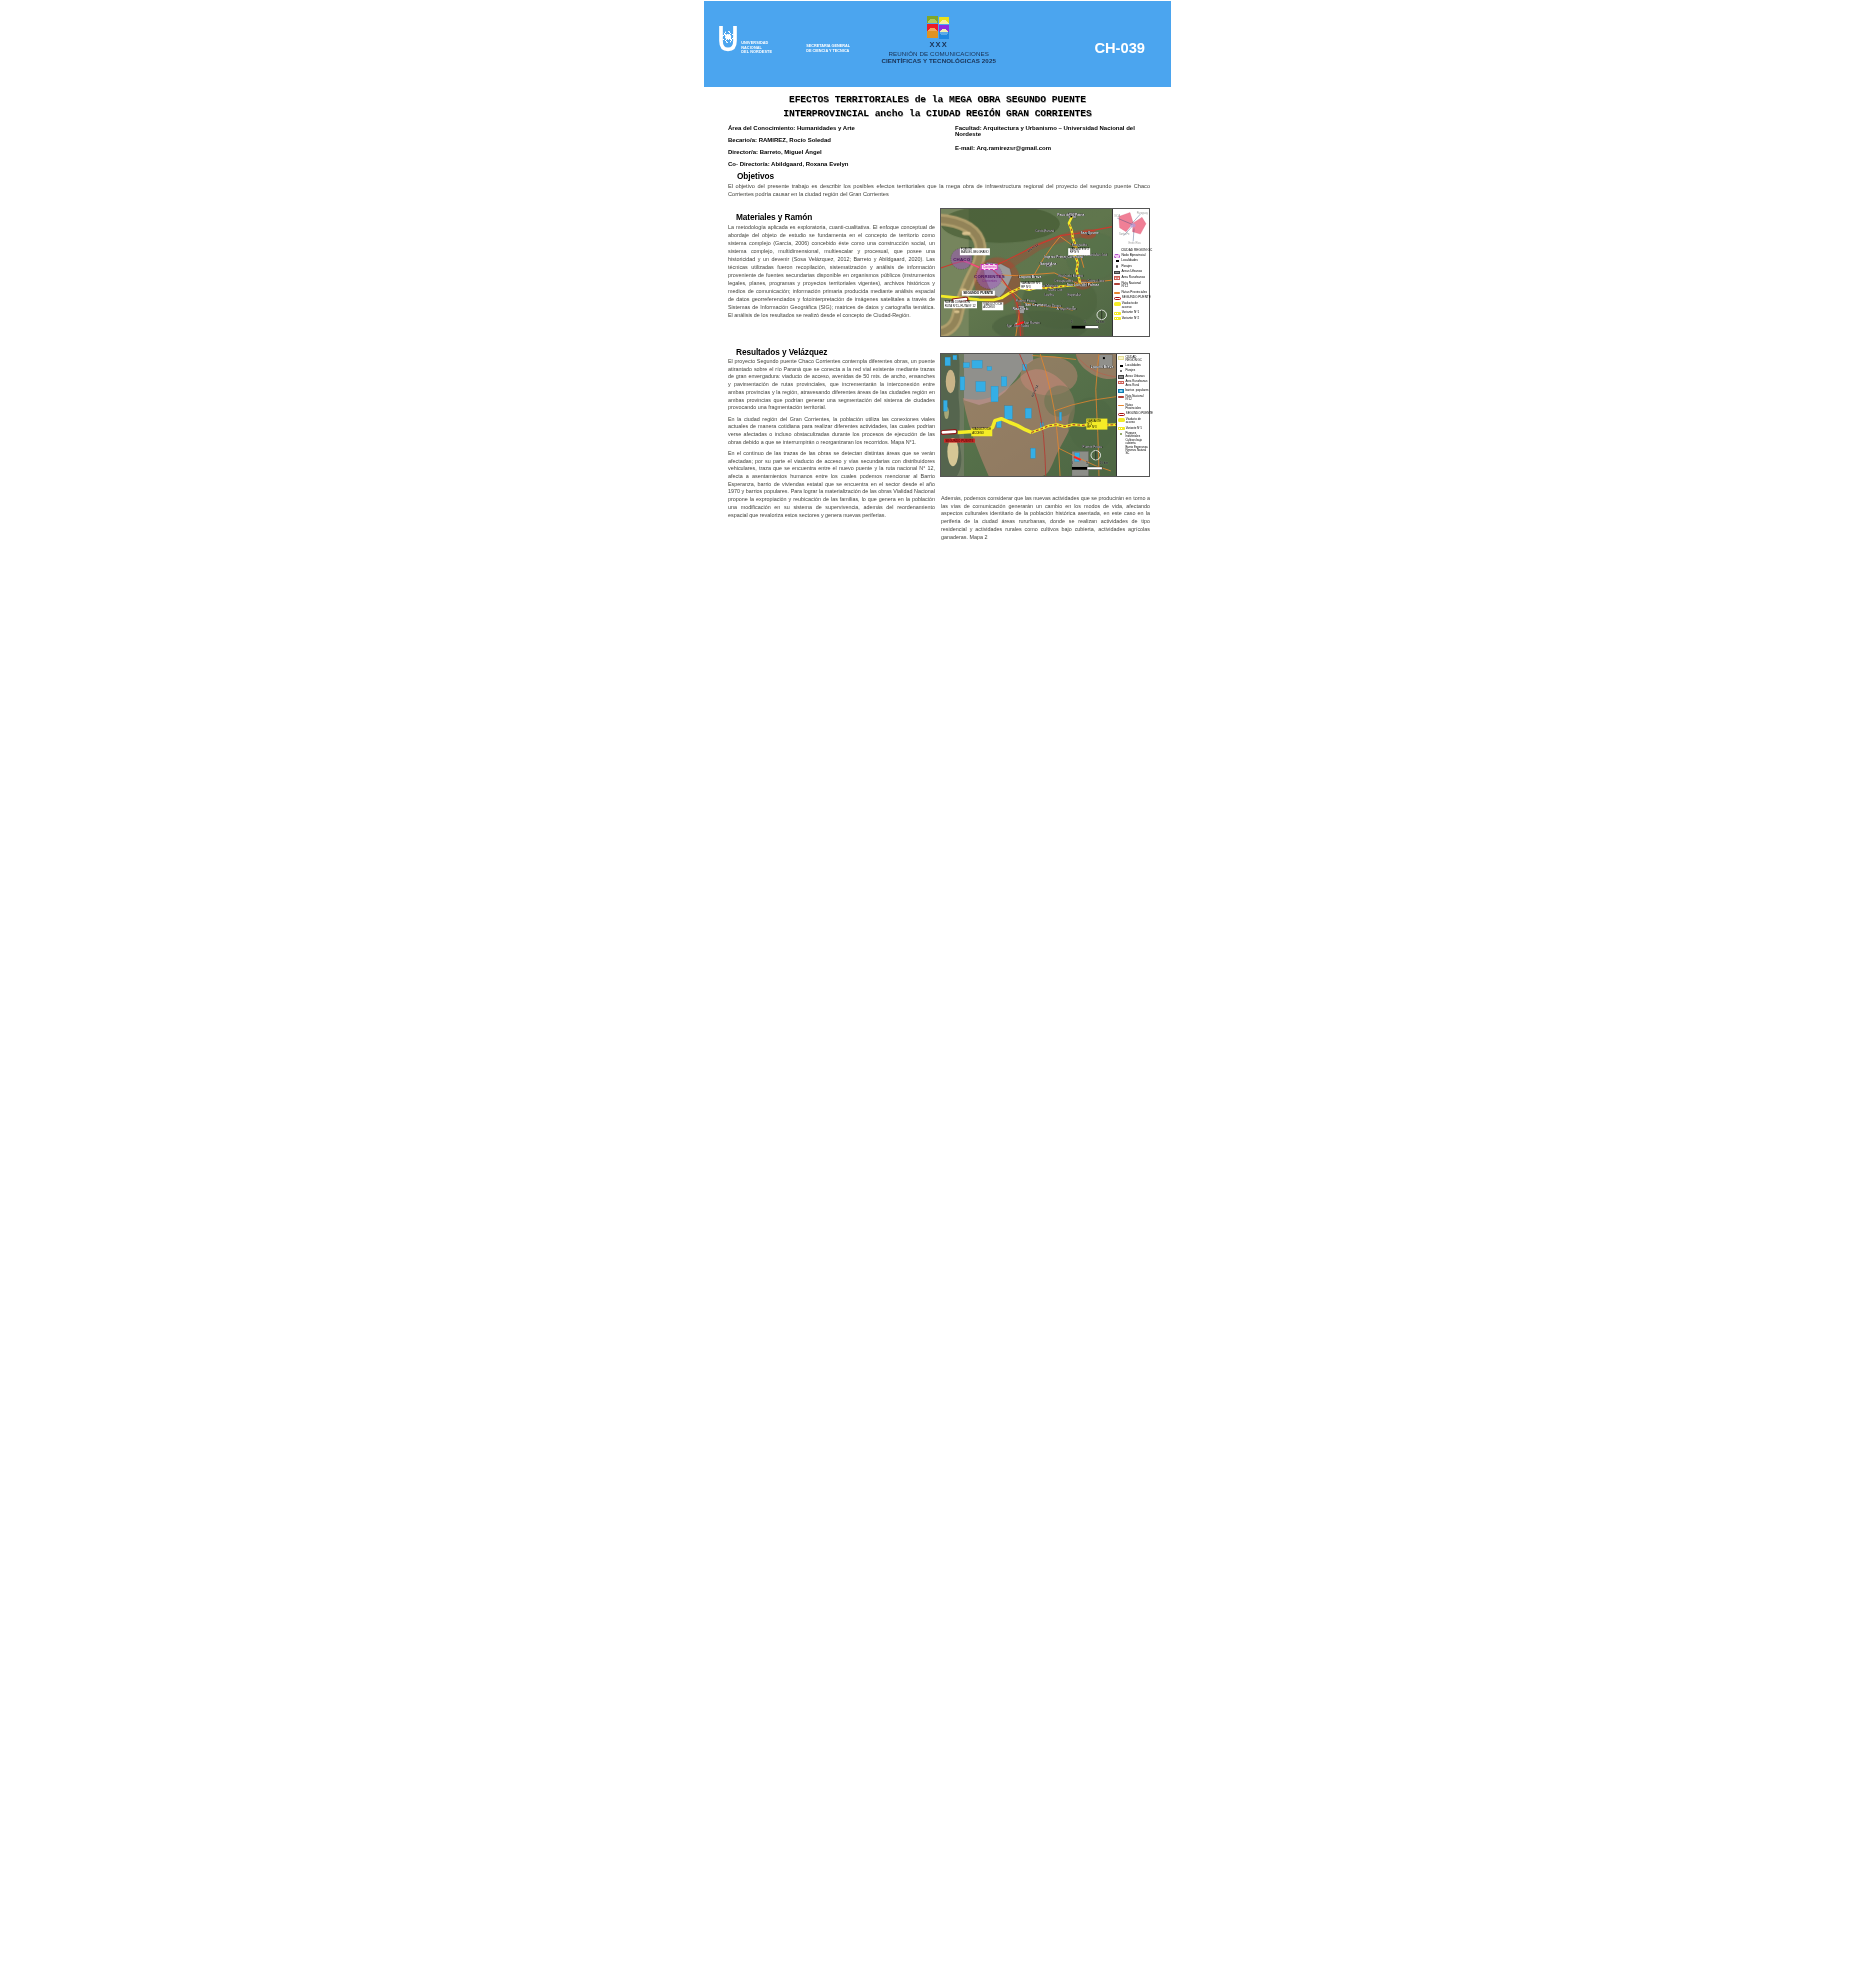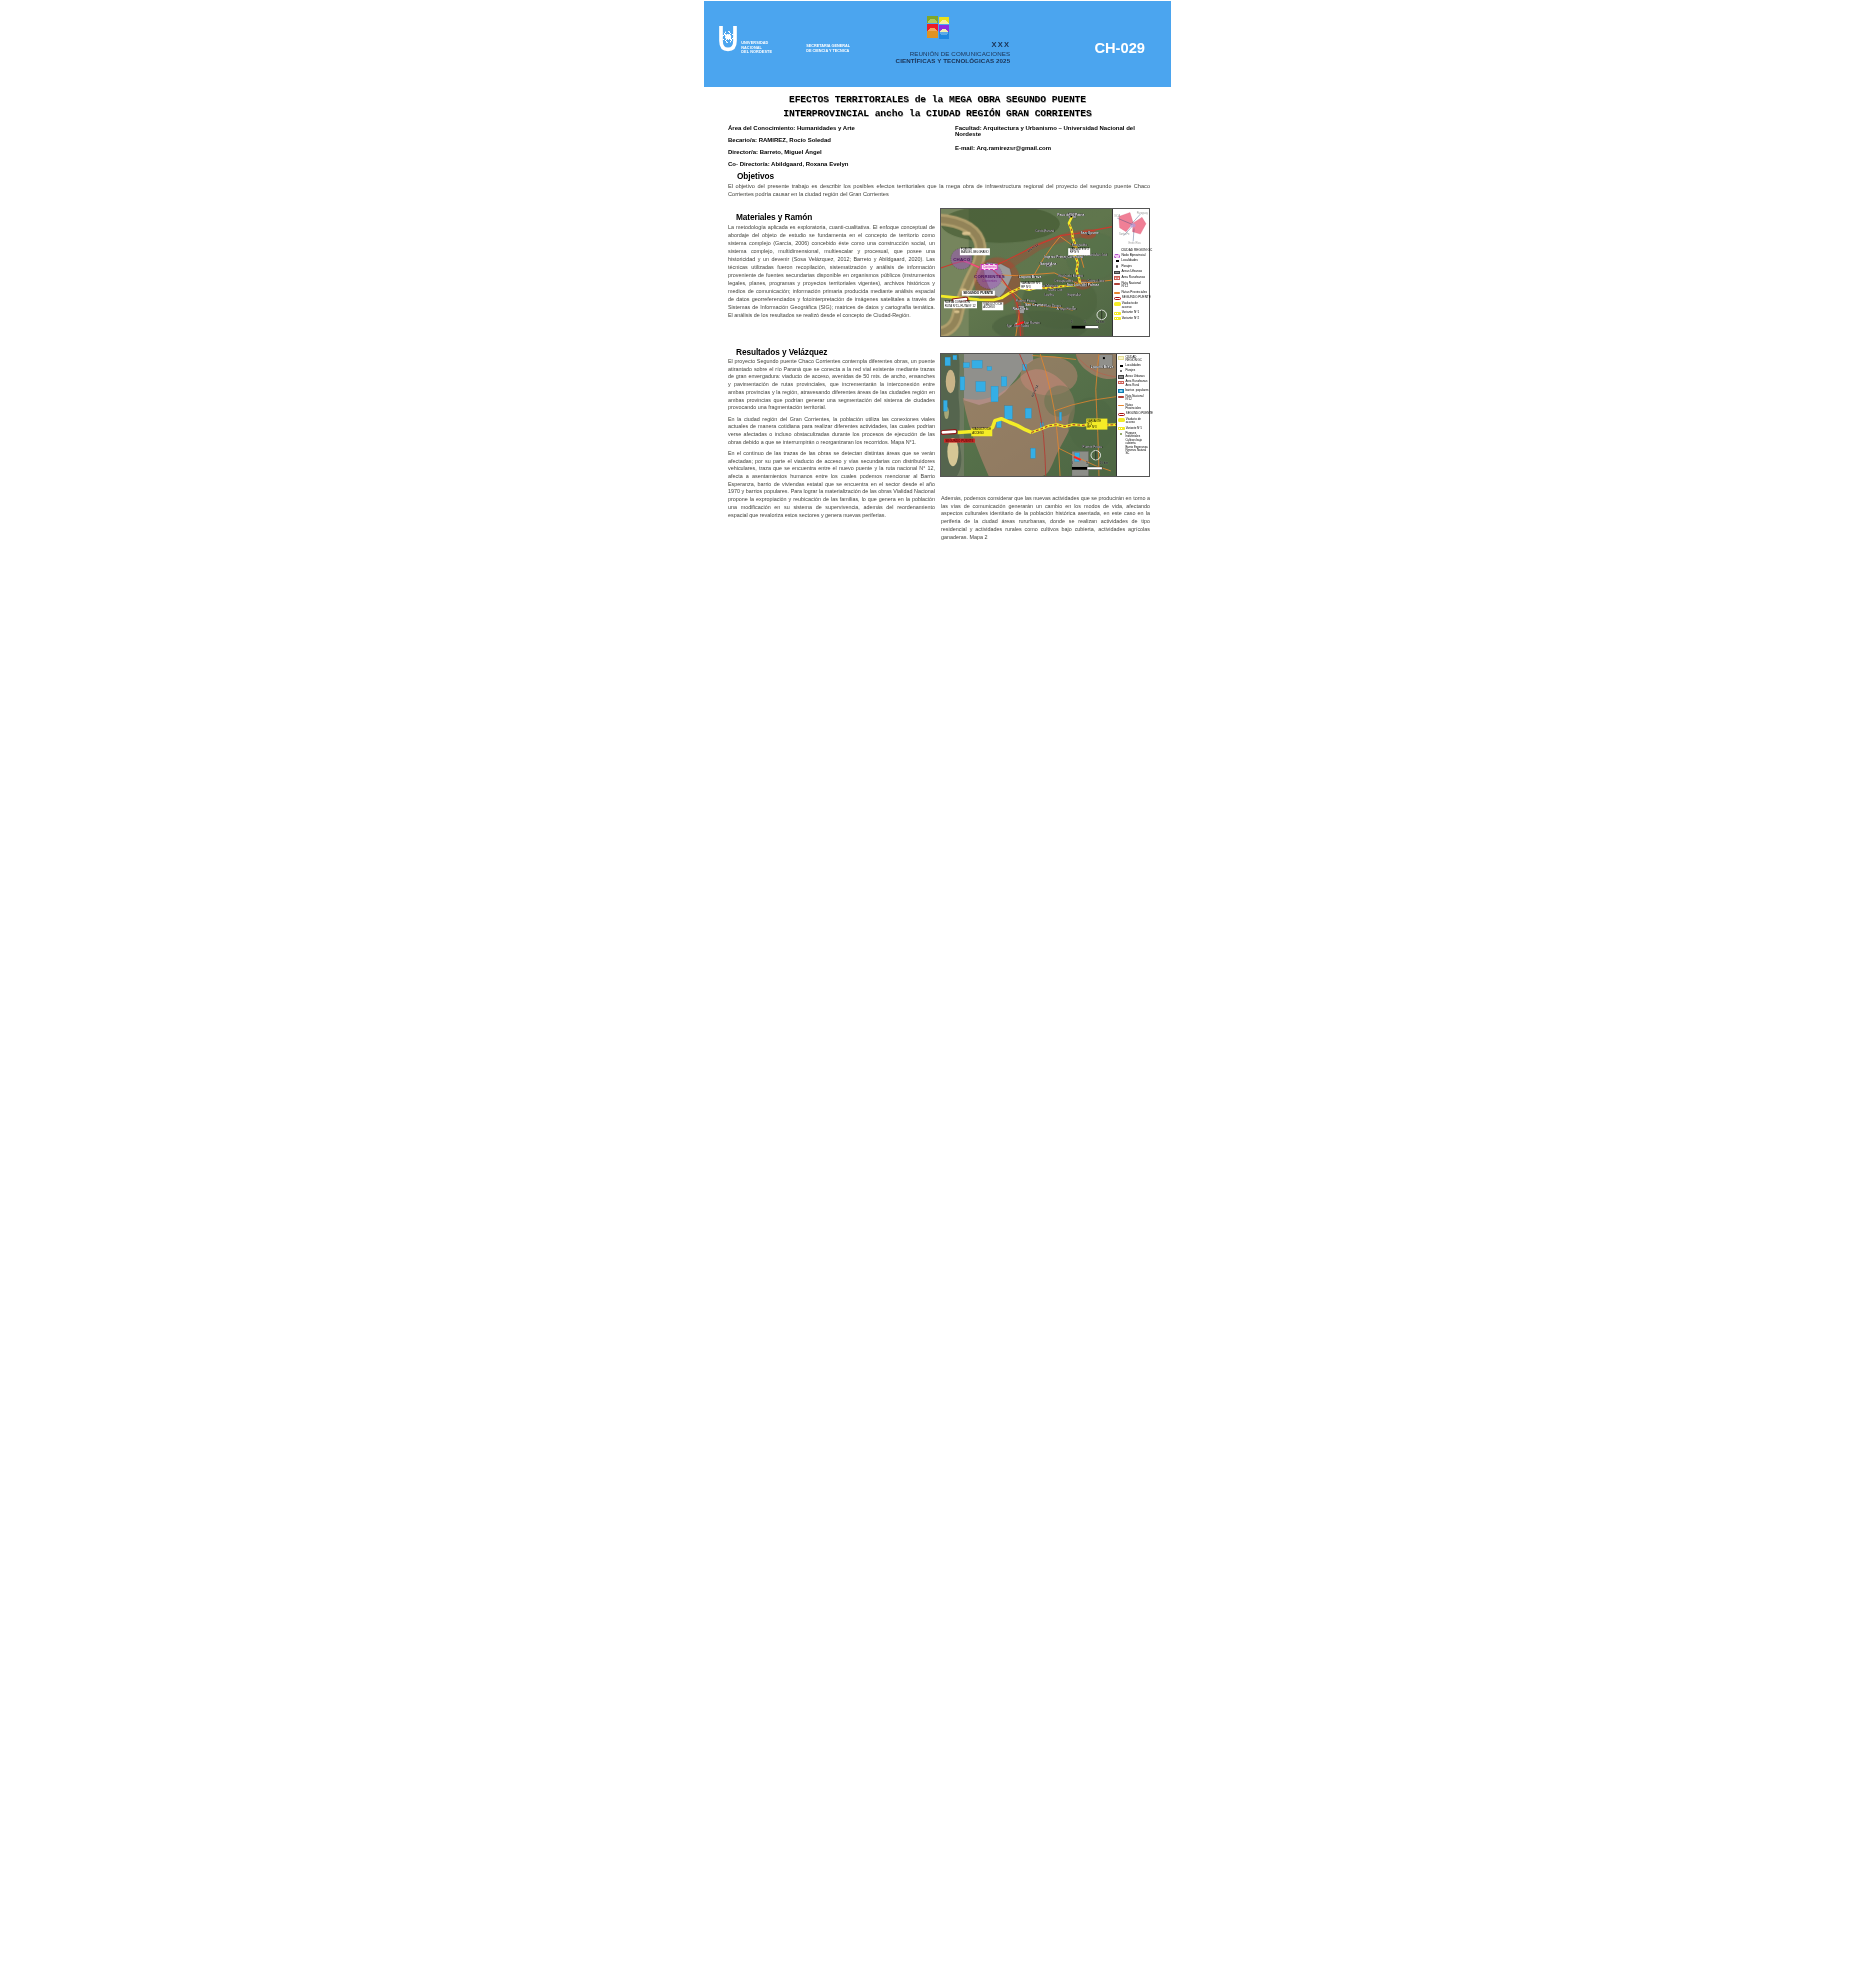--- a/index.html
+++ b/index.html
@@ -20,21 +20,21 @@
   .mosaic { position:absolute; left:223px; top:15px; display:flex; gap:0.8px; }
   .mcol { display:flex; flex-direction:column; gap:0.4px; width:10.7px; }
   .mcol.right { margin-top:1.2px; }
   .mtile { height:7.1px; }
   .t-green  { background: radial-gradient(circle at 50% 118%, #aecb5e 52%, transparent 53%), #7fa62a; }
   .t-red    { background: radial-gradient(circle at 50% 122%, #f0a95c 48%, transparent 49%), #ed1c24; }
   .t-orange { background:#e09222; }
   .t-yellow { background: radial-gradient(circle at 50% 118%, #f4f0a0 52%, transparent 53%), #e8e11c; }
   .t-purple { background: radial-gradient(circle at 50% 122%, #f0ecb0 46%, transparent 47%), #8d2be0; }
   .t-blue   { background: radial-gradient(circle at 50% -18%, #5aa9e8 48%, transparent 49%), #1e87e0; }
-  .event-text { position:absolute; left:163px; top:39px; width:143px; text-align:right; color:#1A3153; }
+  .event-text { position:absolute; left:163px; top:39px; width:143px; text-align:center; color:#1A3153; }
   .ev-roman { font-size:7.5px; font-weight:800; letter-spacing:1.2px; }
   .ev-l1 { font-size:6.2px; margin-top:0.4px; letter-spacing:0.1px; }
   .ev-l2 { font-size:6.2px; font-weight:800; letter-spacing:0.1px; }
   .code { position:absolute; left:376px; top:39px; width:79px; text-align:center; color:#fff; font-size:14.7px; font-weight:700; }
 
   
   .title { position:absolute; left:36px; right:36px; top:93px; text-align:center; }
   .title-line { font-size:9.7px; font-weight:700; color:#000; line-height:14px; letter-spacing:-0.1px;
                 text-shadow:0.4px 0.6px 0.4px rgba(90,90,90,.5);font-family:Liberation Mono, monospace; }
   .authors-left  { position:absolute; left:25px;  top:125px; width:222px; font-size:6px; font-weight:700; color:#000; }
@@ -149,21 +149,21 @@
         <div class="mtile t-yellow"></div>
         <div class="mtile t-purple"></div>
         <div class="mtile t-blue"></div>
       </div>
     </div>
     <div class="event-text">
       <div class="ev-roman">XXX</div>
       <div class="ev-l1">REUNIÓN DE COMUNICACIONES</div>
       <div class="ev-l2">CIENTÍFICAS Y TECNOLÓGICAS 2025</div>
     </div>
-    <div class="code">CH-029</div>
+    <div class="code">CH-039</div>
   </header>
 
   <div class="title">
     <div class="title-line">EFECTOS TERRITORIALES de la MEGA OBRA SEGUNDO PUENTE</div>
     <div class="title-line">INTERPROVINCIAL ancho la CIUDAD REGIÓN GRAN CORRIENTES</div>
   </div>
   <div class="authors-left">
     <p>Área del Conocimiento: Humanidades y Arte</p>
     <p>Becario/a: RAMIREZ, Rocío Soledad</p>
     <p>Director/a: Barreto, Miguel Ángel</p>

